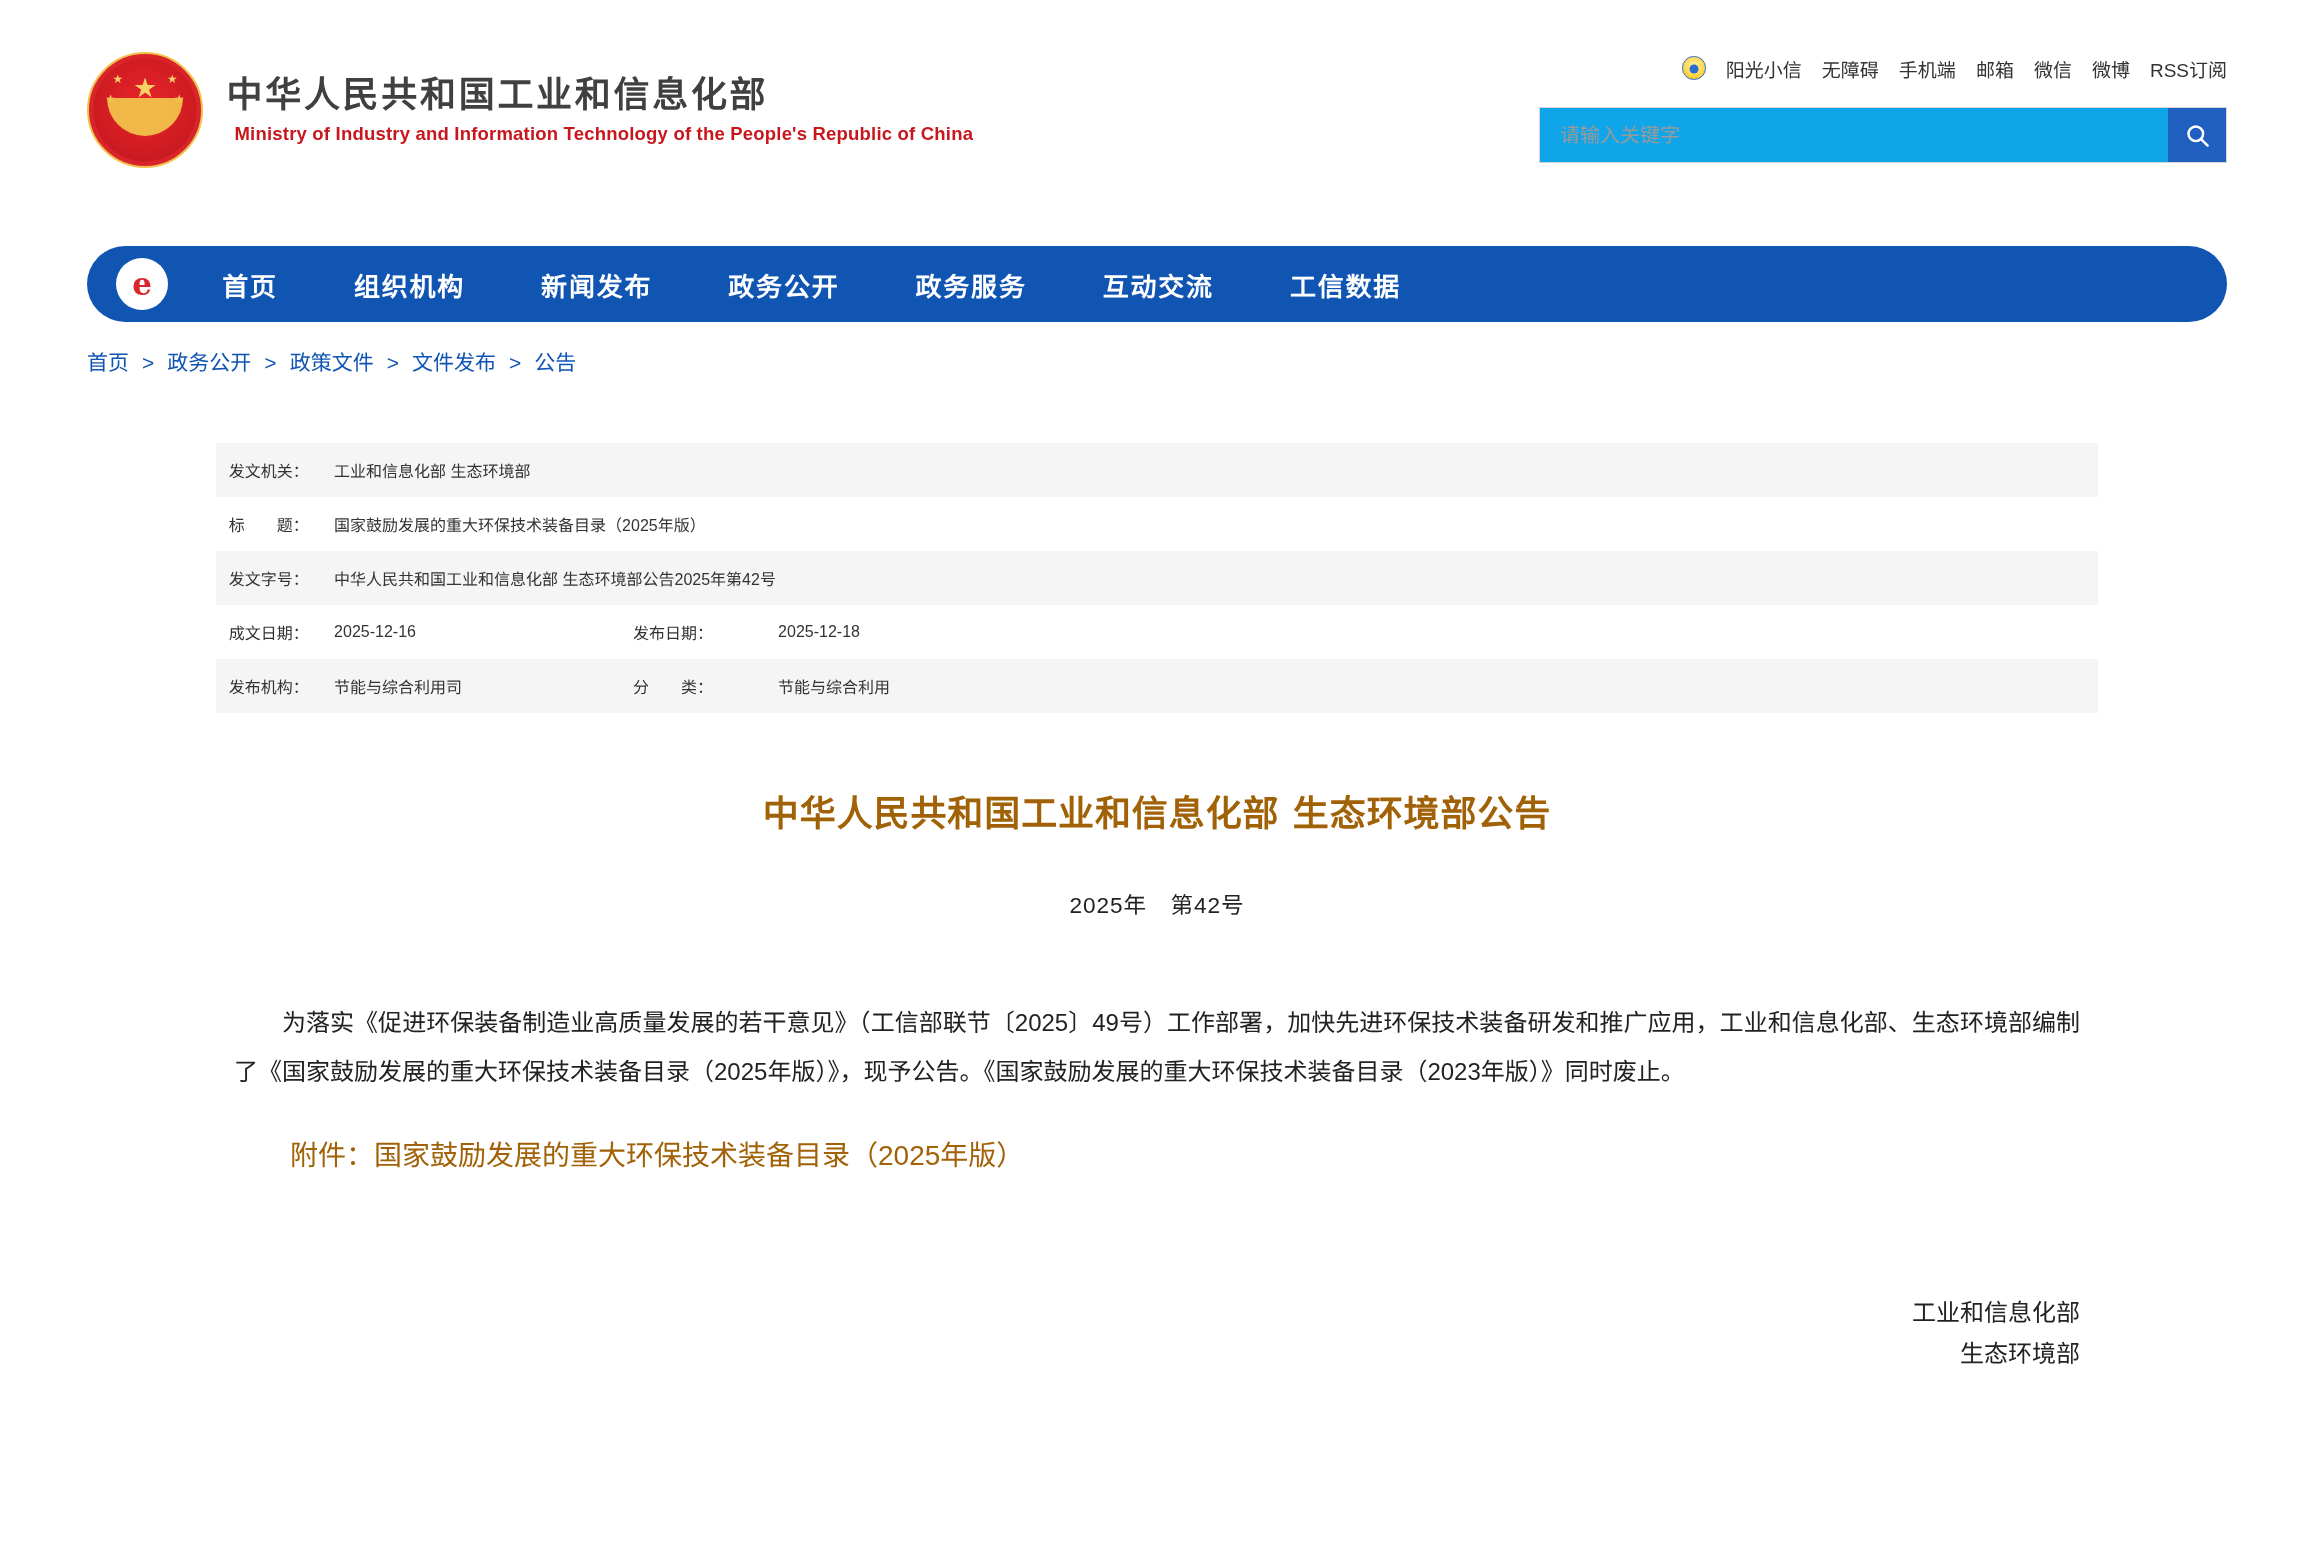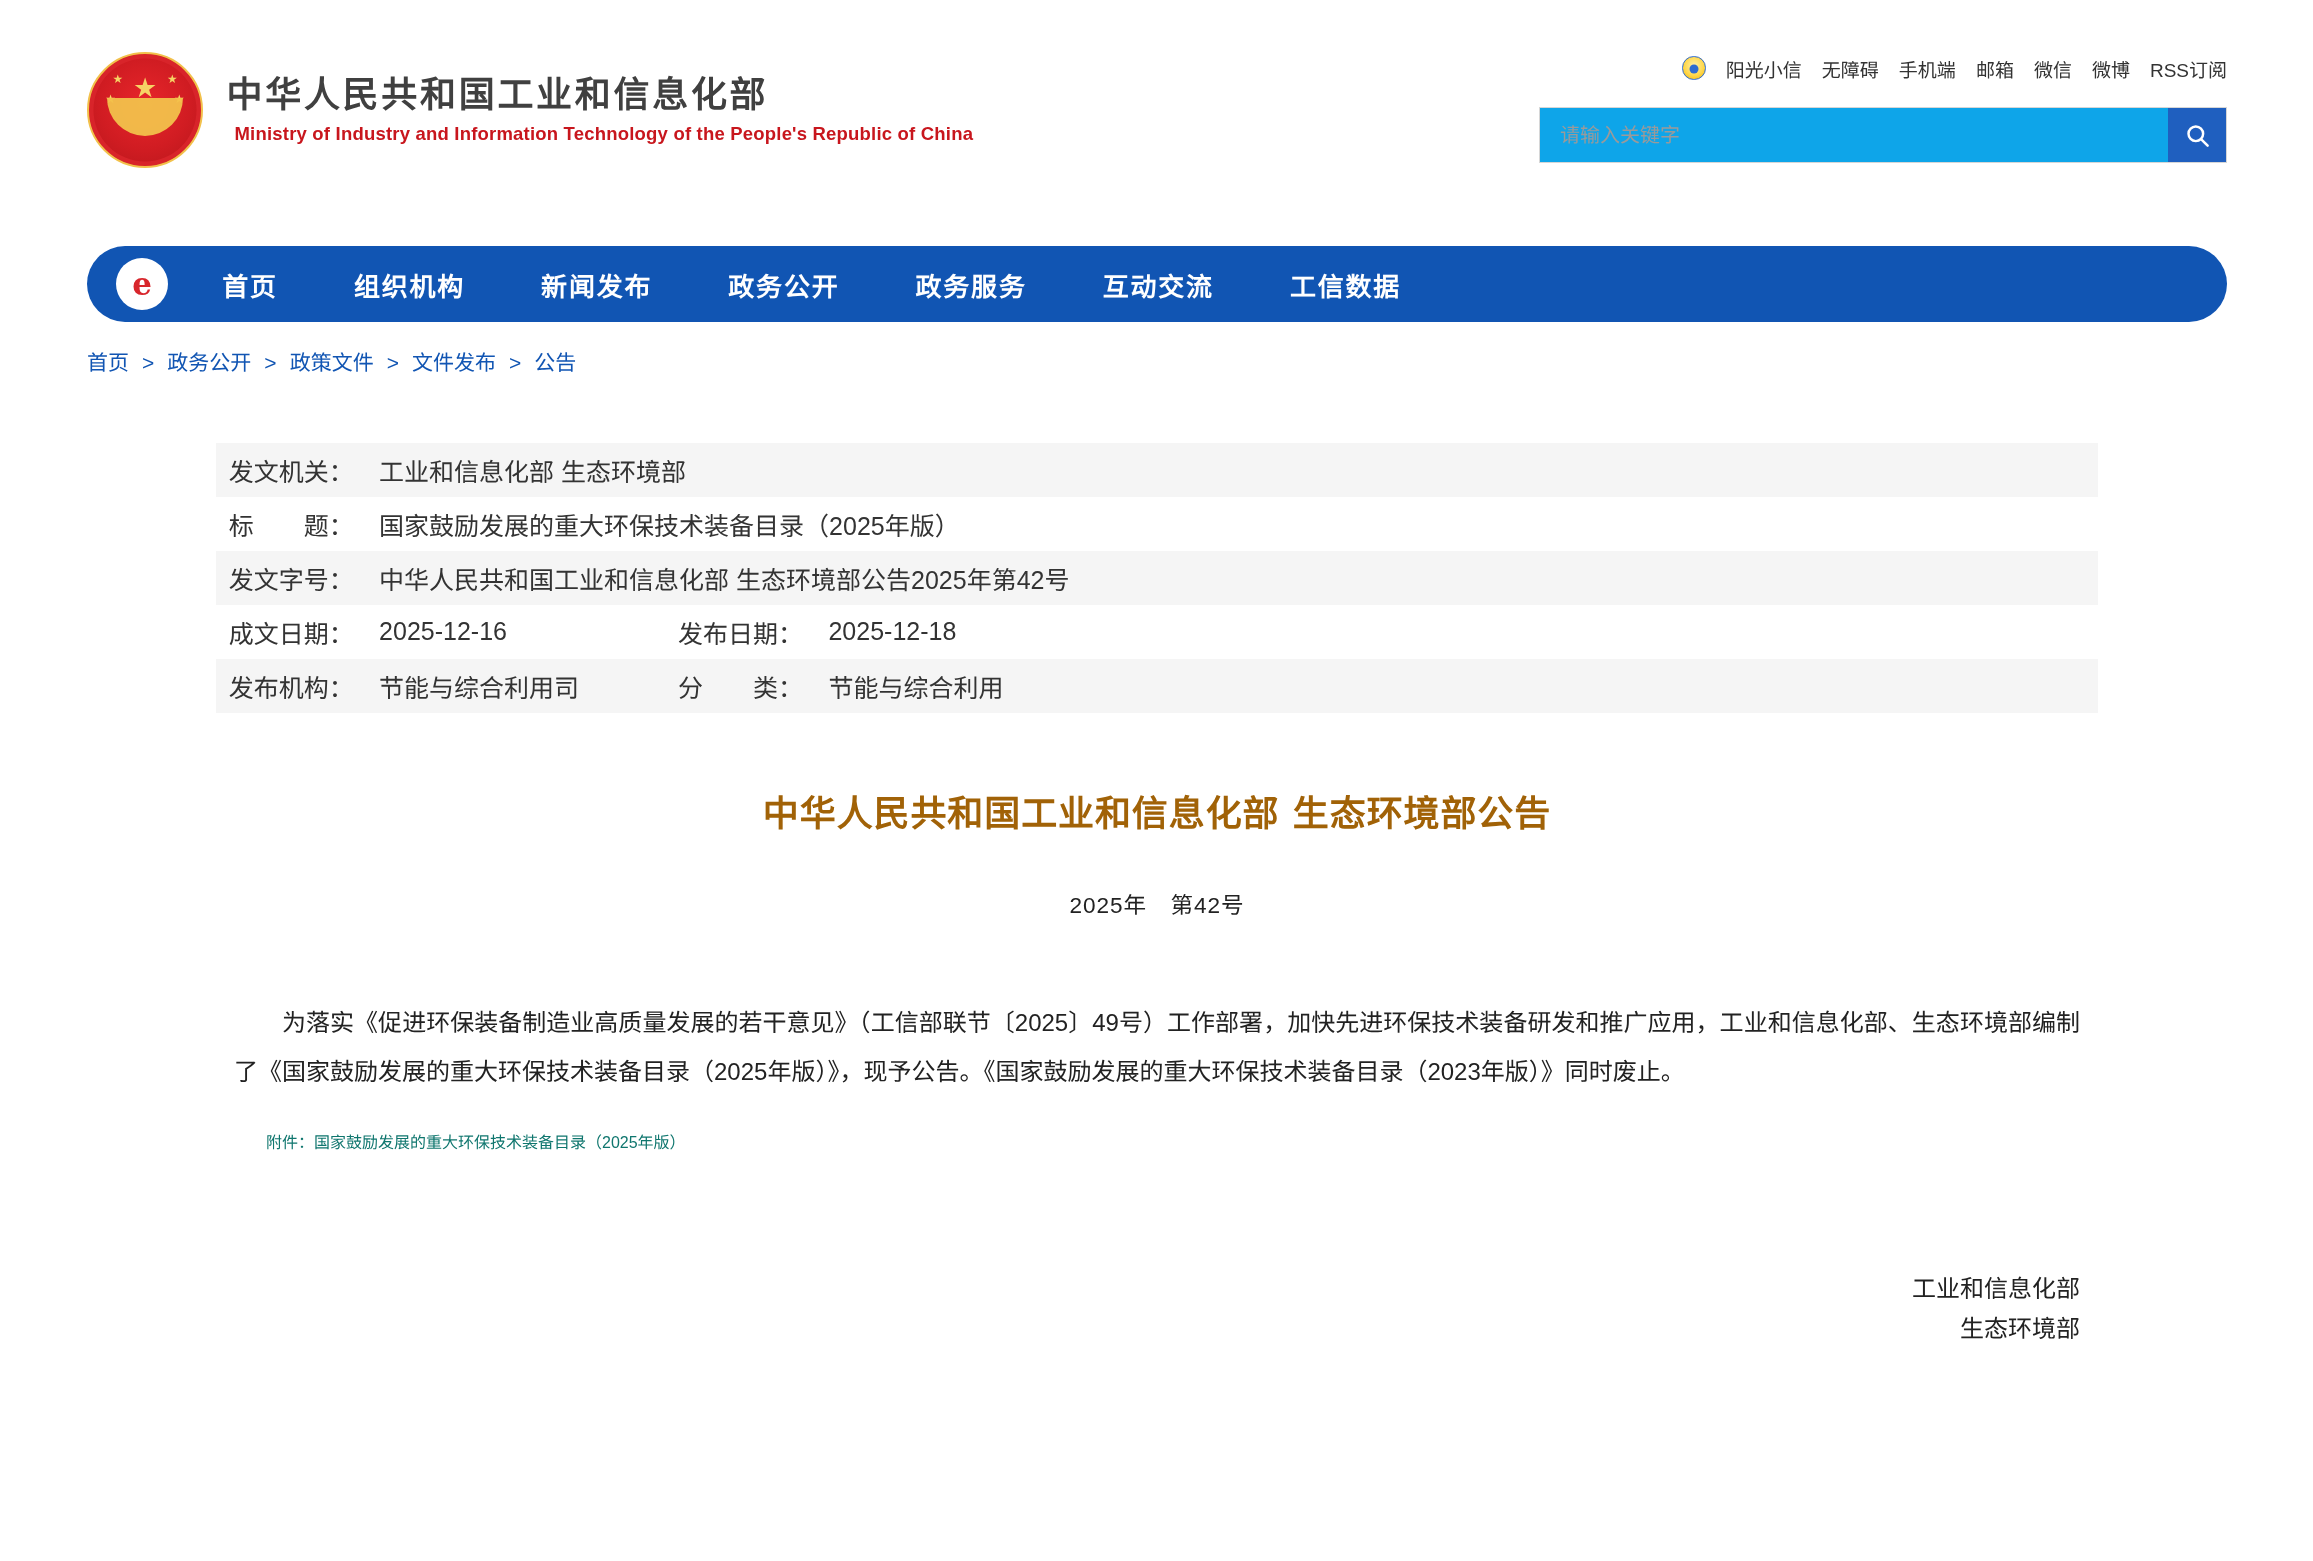--- a/index.html
+++ b/index.html
@@ -185,21 +185,21 @@
 
   
   .content {
     width: 1882px;
     margin: 0 auto;
     padding-top: 67px;
   }
   .meta {
     width: 100%;
     border-collapse: collapse;
-    font-size: 25px;
+    font-size: 16px;
     color: #333;
   }
   .meta tr { height: 54px; }
   .meta tr:nth-child(odd) { background: #f5f5f5; }
   .meta tr:nth-child(even) { background: #ffffff; }
   .meta td { padding: 0 12.7px; vertical-align: middle; }
   .meta .lbl { color: #333; white-space: nowrap; }
   .meta .val { color: #333; }
   .cell-pad-left { padding-left: 12.7px; }
 
@@ -222,21 +222,21 @@
   }
   .doc-body {
     margin-top: 78px;
     font-size: 24px;
     line-height: 2.05;
     color: #222;
     text-align: justify;
     padding: 0 18px;
   }
   .doc-body p { margin: 0 0 31px 0; text-indent: 2em; }
-  .attach { margin-top: 18px; text-indent: 2em; font-size: 16px; line-height: 2.05; color: #0f766e; }
+  .attach { margin-top: 18px; text-indent: 2em; font-size: 28px; line-height: 2.05; color: #a16207; }
   .signature {
     margin-top: 109px;
     text-align: right;
     font-size: 24px;
     line-height: 1.7;
     color: #222;
     padding-right: 18px;
   }
 </style>
 </head>

